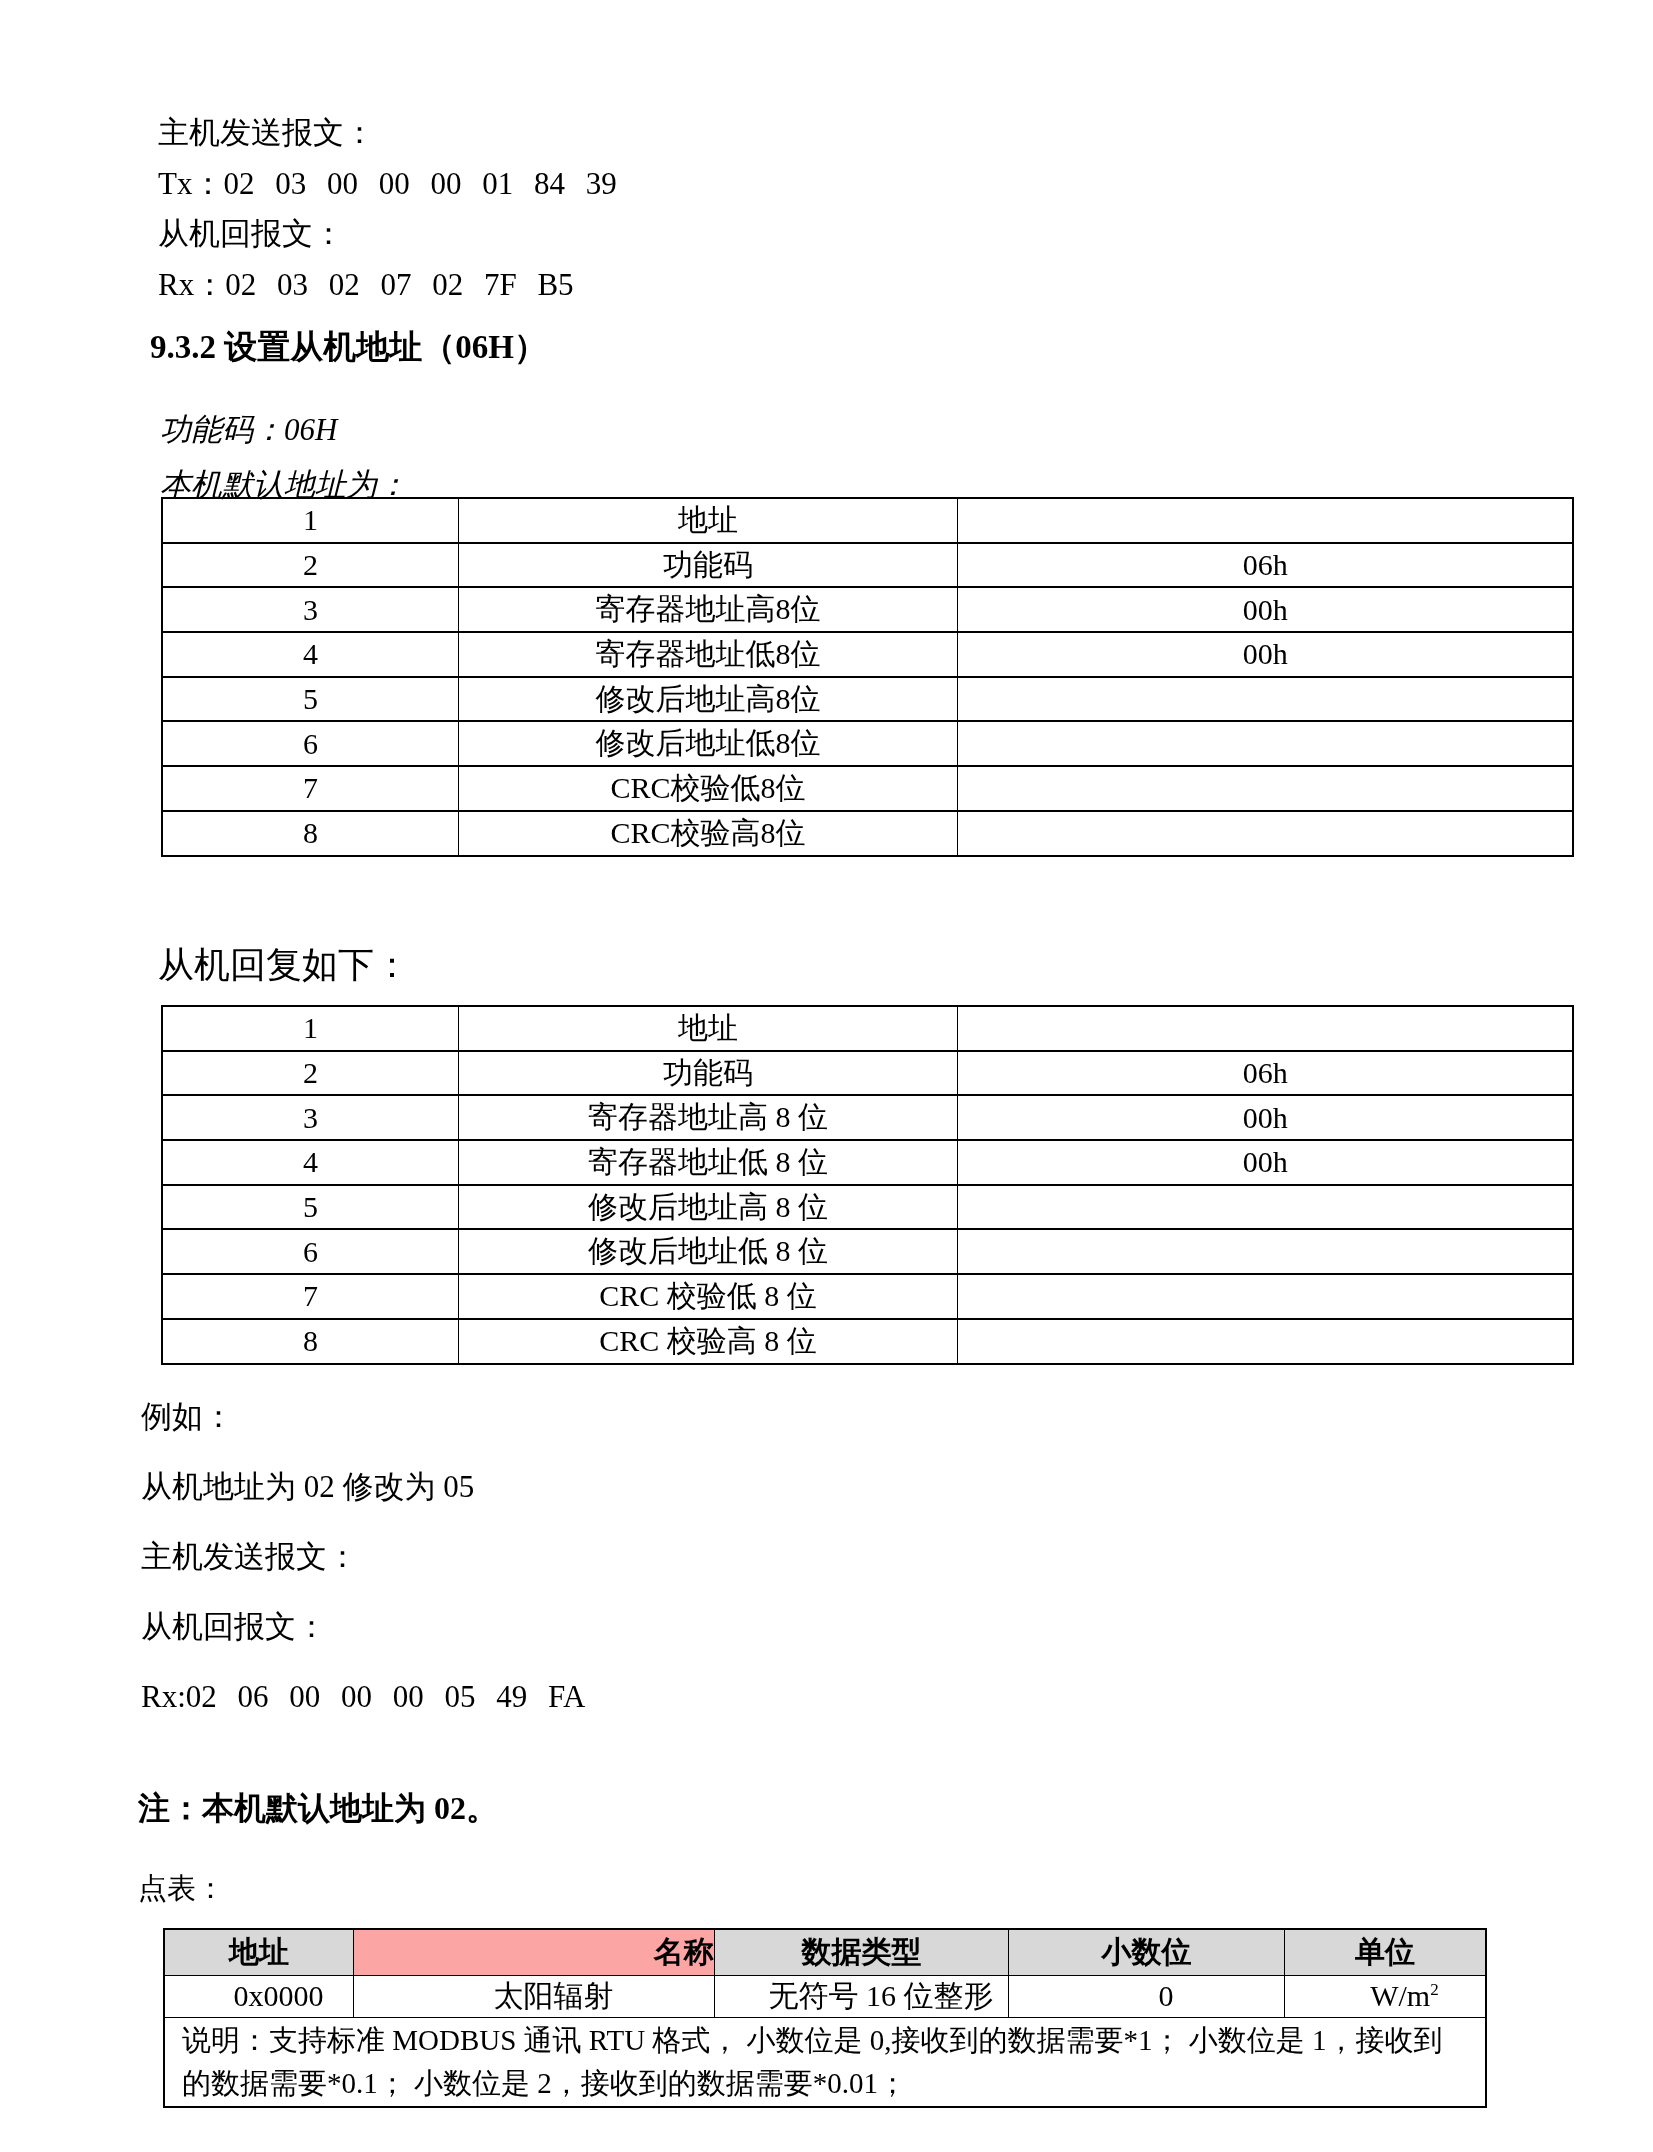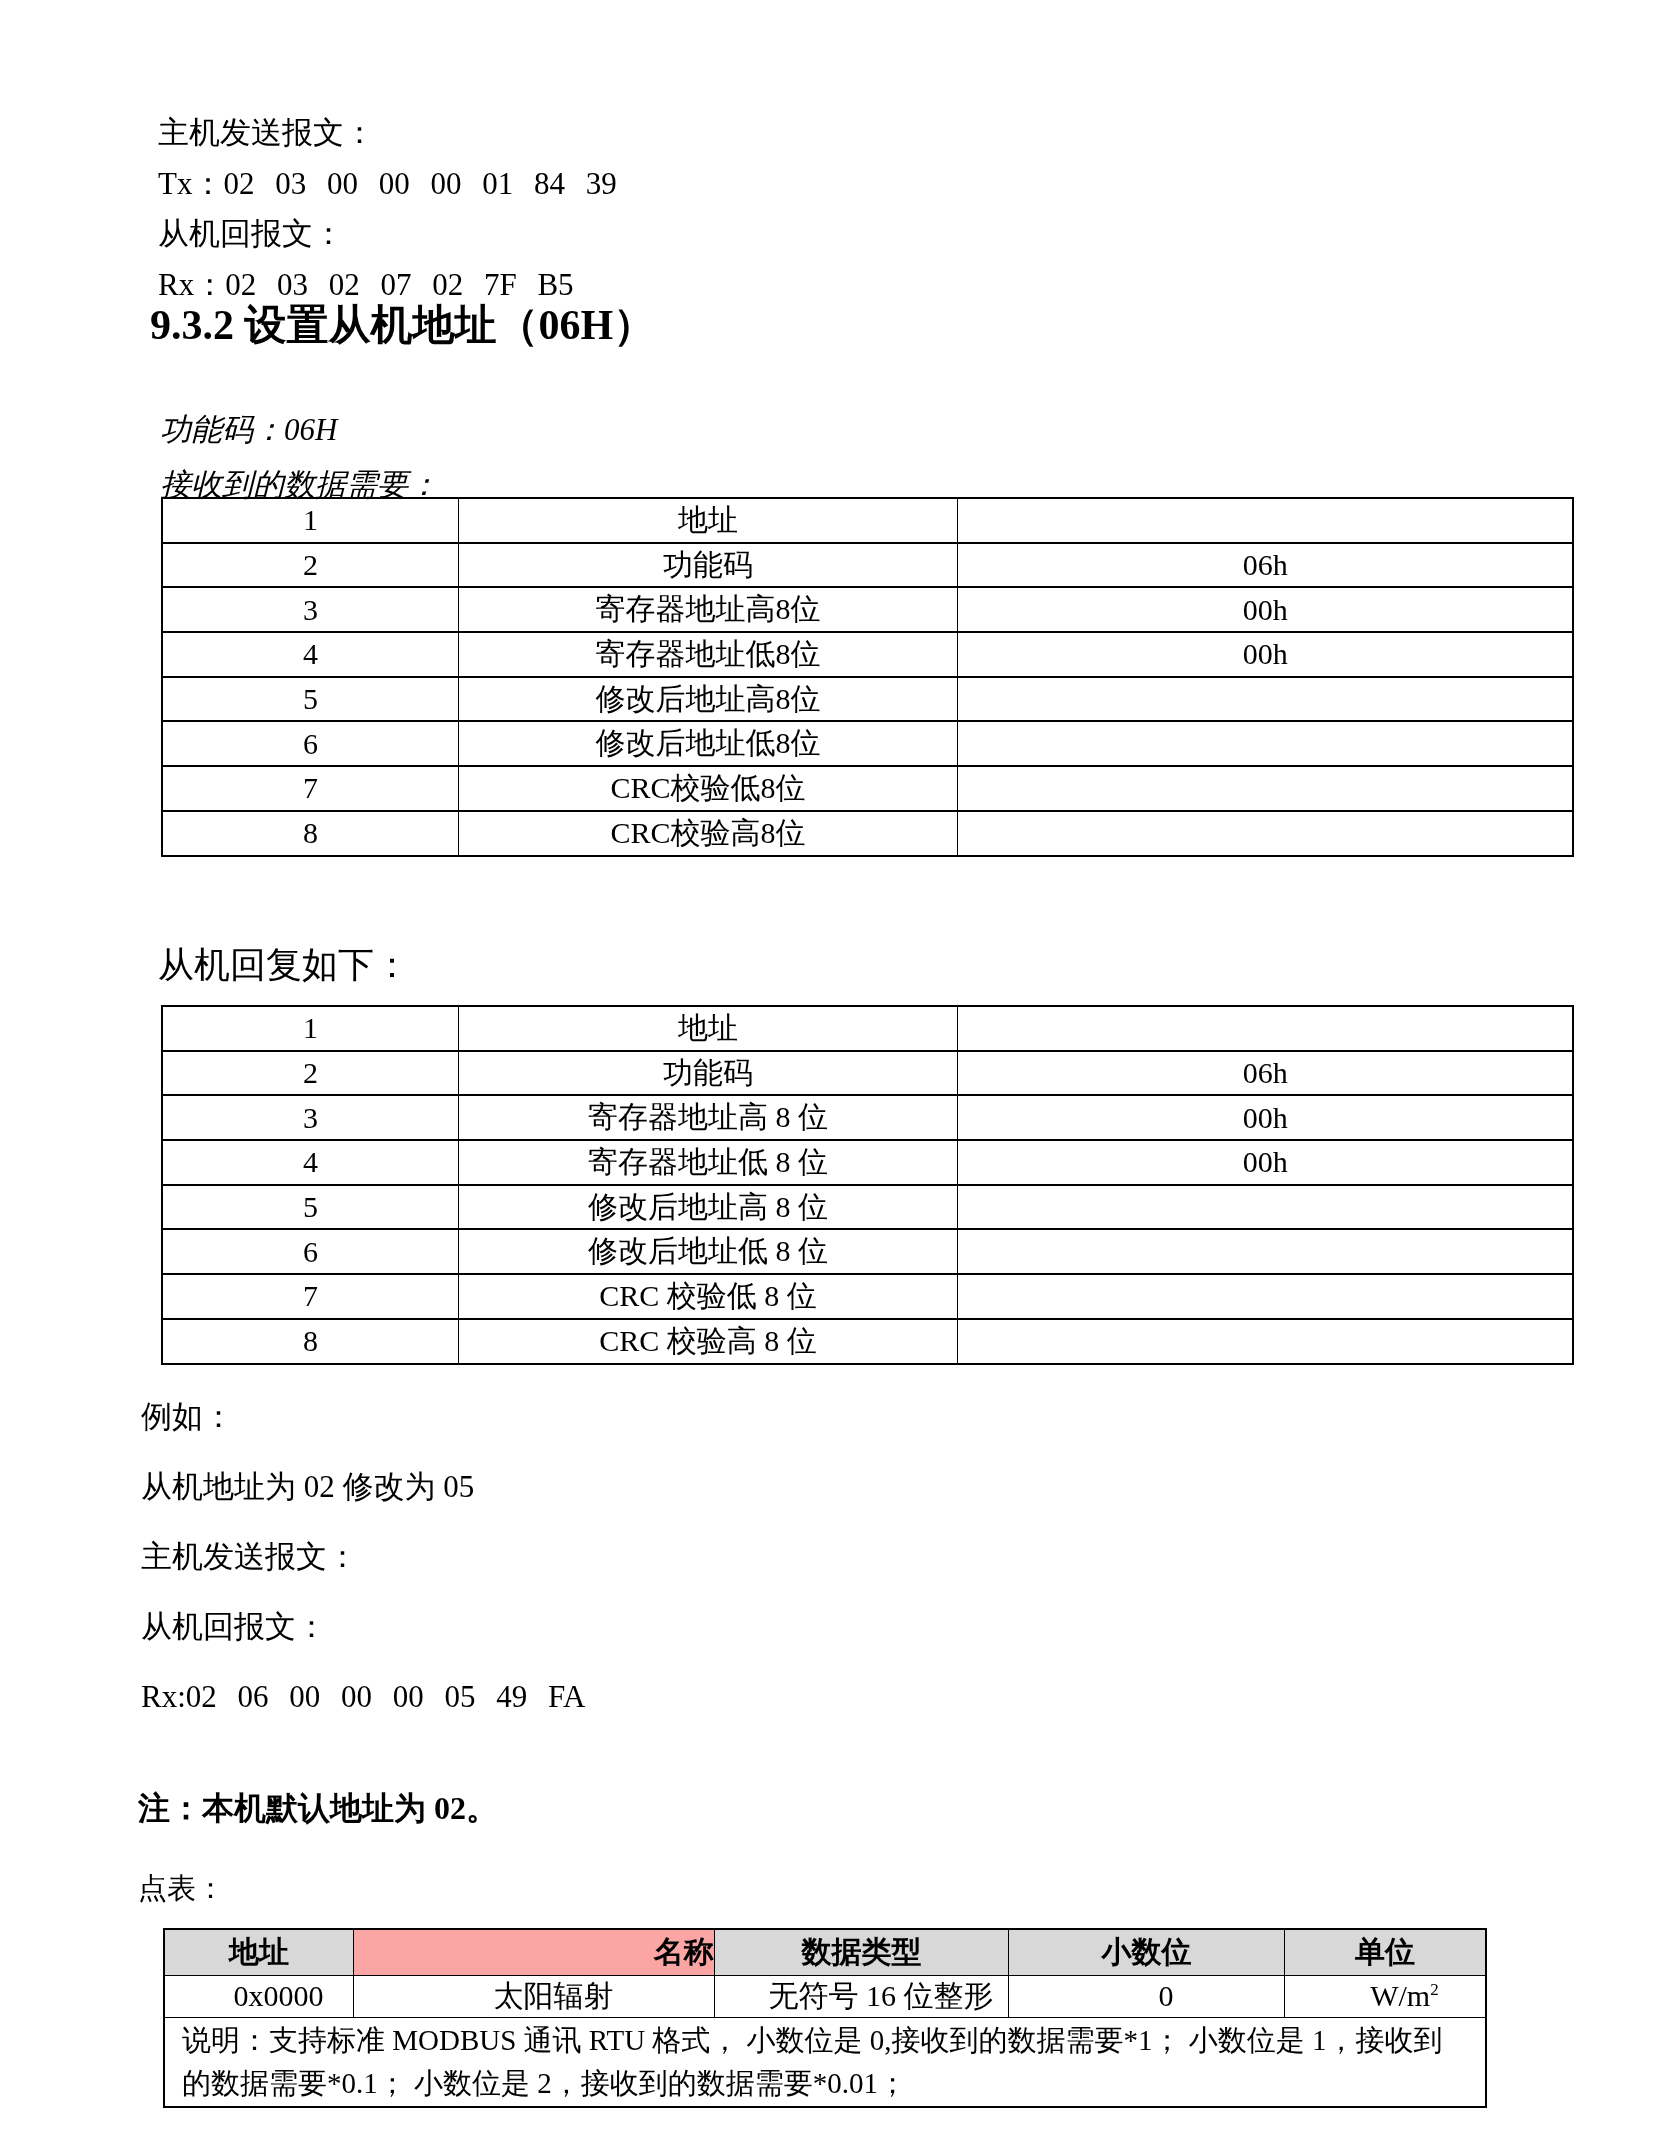--- a/index.html
+++ b/index.html
@@ -9,21 +9,21 @@
     font-family:"Liberation Serif","DejaVu Serif",serif;
     color:#000;
   }
   .page { position:absolute; inset:0; overflow:hidden; }
   .abs { position:absolute; }
   p { margin:8px; }
 
   .intro { top:104px; left:150px; font-size:31px; line-height:42.5px; }
   .hex { word-spacing:13px; }
 
-  .heading { top:306px; left:150px; font-size:42px; font-weight:bold; line-height:38px; }
+  .heading { top:328px; left:150px; font-size:33px; font-weight:bold; line-height:38px; }
 
   .func-block { top:399px; left:152px; font-size:31px; line-height:46.5px;font-style:italic; }
 
   table { border-collapse:collapse; }
   .proto-table { position:absolute; left:161px; width:1413px; border:2px solid #000; table-layout:fixed; }
   .proto-table td {
     border:1px solid #000; border-top-width:2px;
     height:44.7px; text-align:center; vertical-align:middle; font-size:30px;
   }
   .proto-table tr:first-child td { border-top-width:1px; }
@@ -56,21 +56,21 @@
     <p>主机发送报文：</p>
     <p class="hex">Tx：02 03 00 00 00 01 84 39</p>
     <p>从机回报文：</p>
     <p class="hex">Rx：02 03 02 07 02 7F B5</p>
   </div>
 
   <h2 class="abs heading">9.3.2 设置从机地址（06H）</h2>
 
   <div class="abs func-block">
     <p>功能码：06H</p>
-    <p>接收到的数据需要：</p>
+    <p>本机默认地址为：</p>
   </div>
 
   <table class="proto-table" id="table-master">
     <colgroup>
       <col style="width:21%">
       <col style="width:35.4%">
       <col style="width:43.6%">
     </colgroup>
     <tbody>
         <tr>

